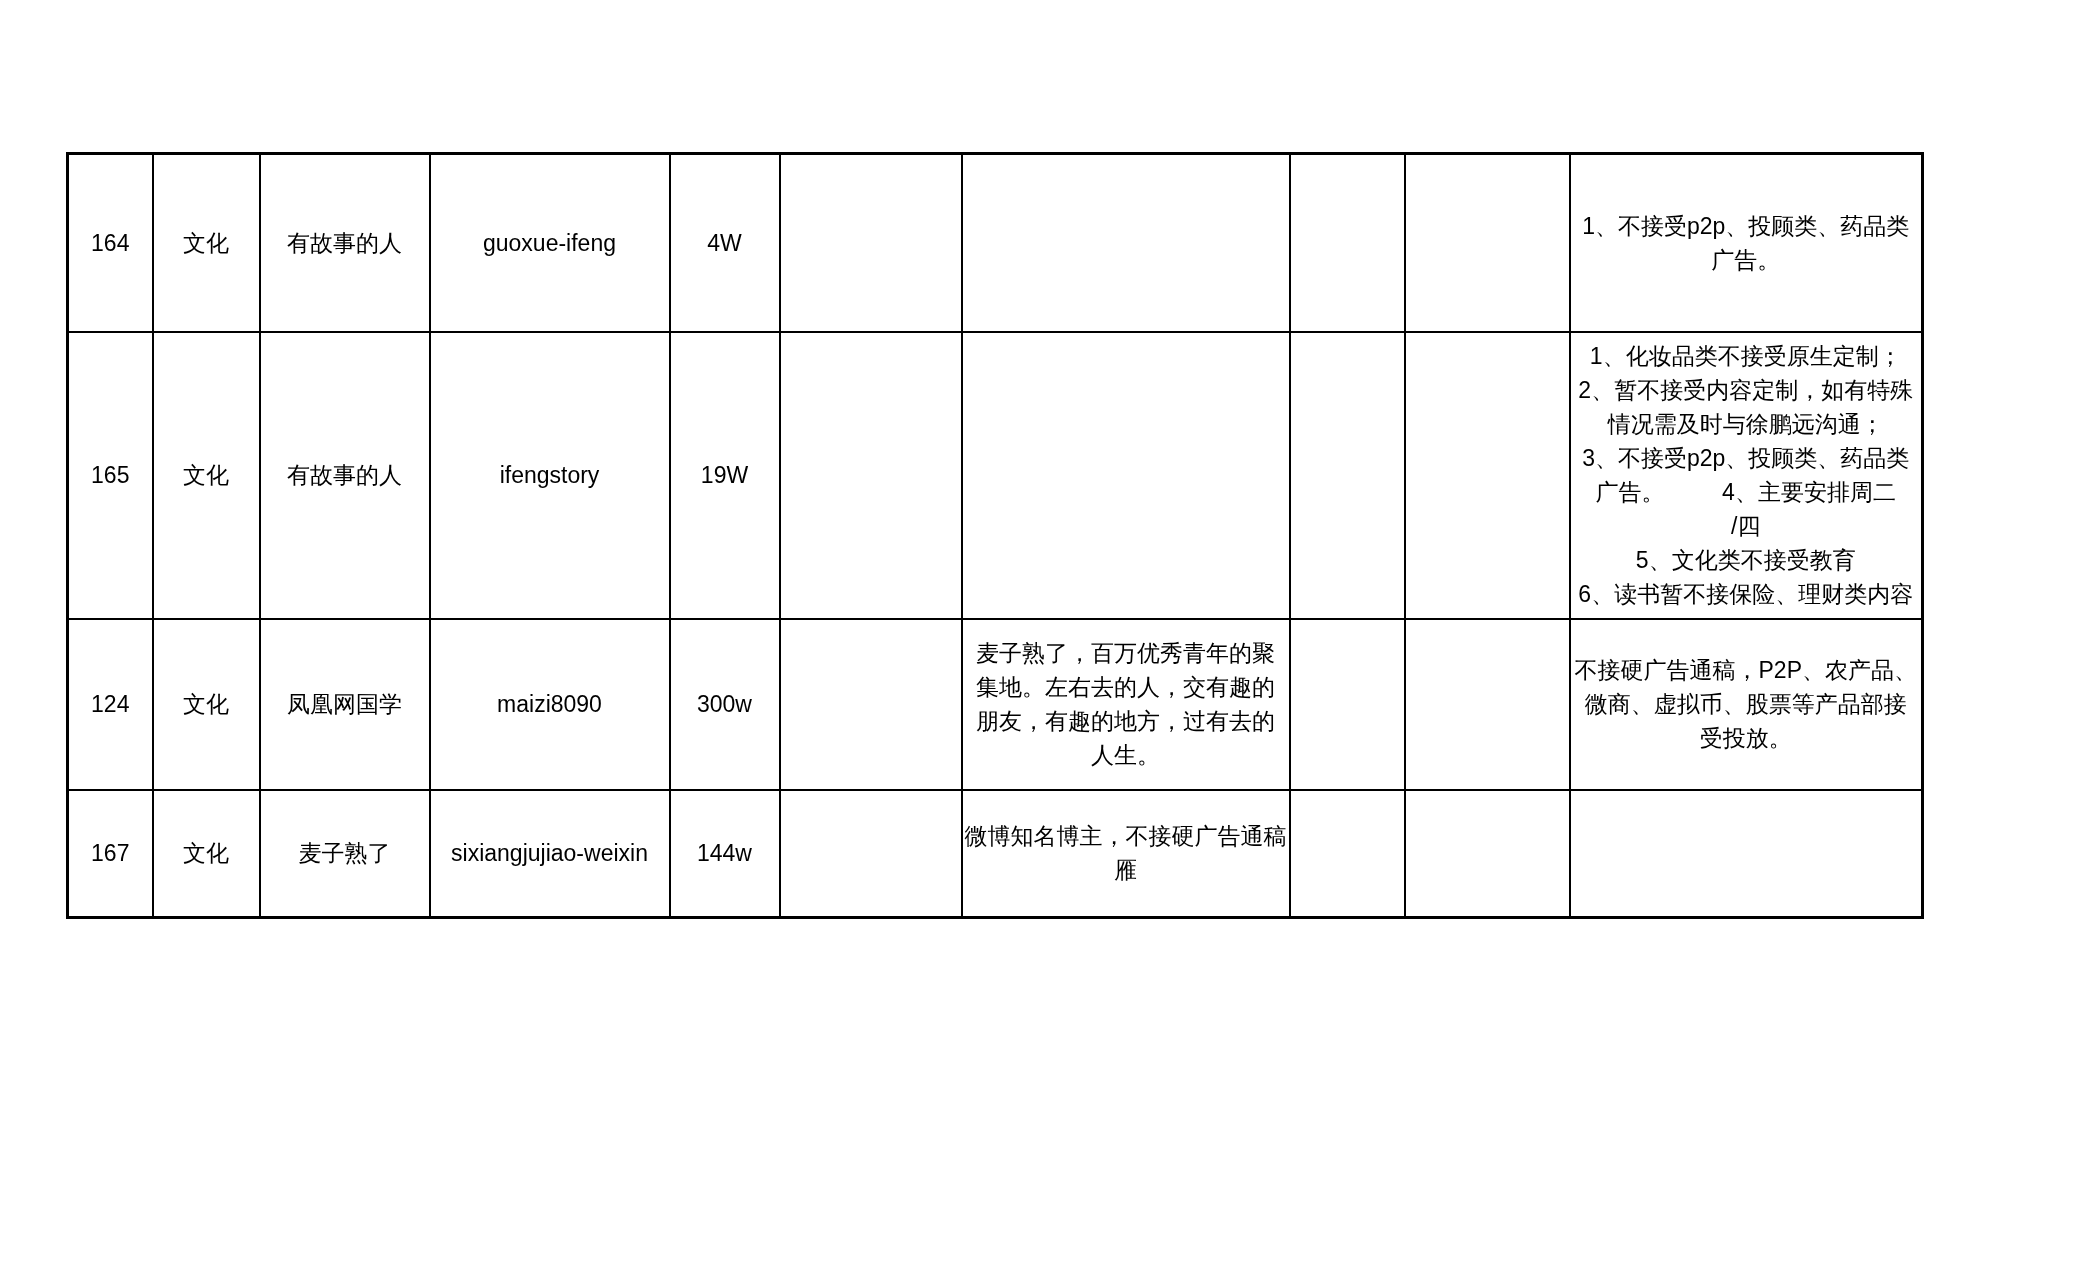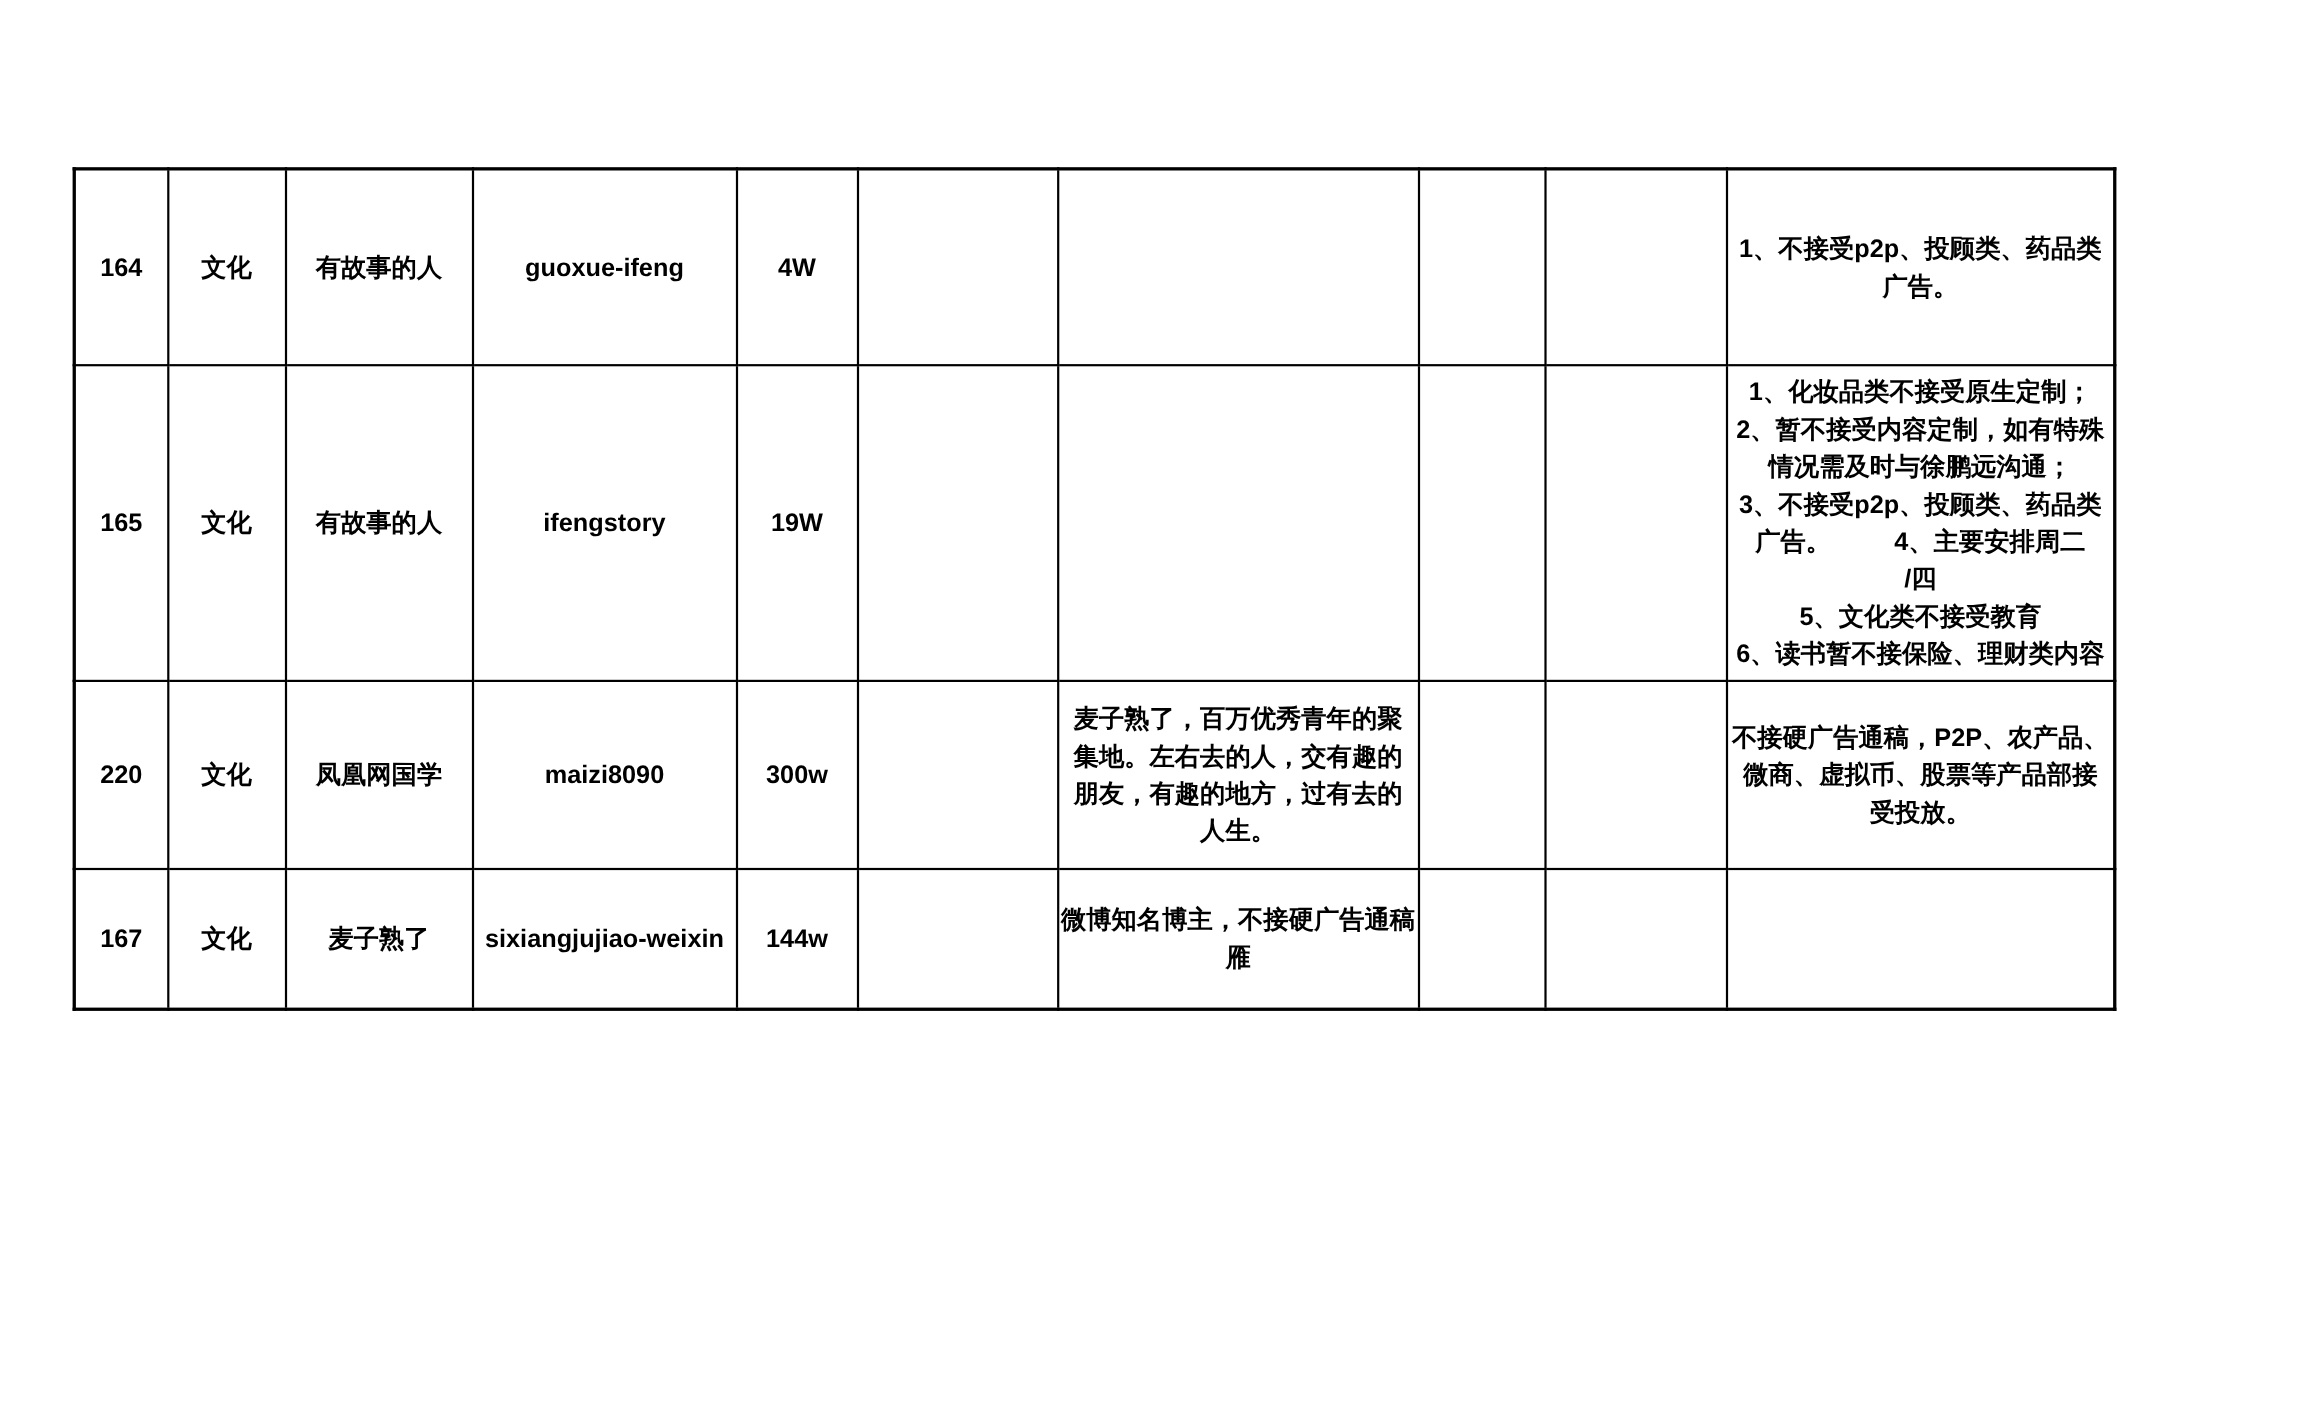--- a/index.html
+++ b/index.html
@@ -11,21 +11,20 @@
     position: relative;
     width: 2100px;
     height: 1275px;
     font-family: "Liberation Sans", "DejaVu Sans", sans-serif;
     color: #000000;
   }
   .sheet {
     position: absolute;
     left: 66px;
     top: 152px;
-    font-weight: bold;
   }
   table.grid {
     border-collapse: collapse;
     table-layout: fixed;
     border: 3px solid #000000;
   }
   table.grid td {
     border: 2px solid #000000;
     text-align: center;
     vertical-align: middle;
@@ -104,21 +103,21 @@
 2、暂不接受内容定制，如有特殊
 情况需及时与徐鹏远沟通；
 3、不接受p2p、投顾类、药品类
 广告。         4、主要安排周二
 /四
 5、文化类不接受教育
 6、读书暂不接保险、理财类内容</td>
     </tr>
 
     <tr class="r3">
-      <td>220</td>
+      <td>124</td>
       <td>文化</td>
       <td>凤凰网国学</td>
       <td>maizi8090</td>
       <td>300w</td>
       <td></td>
       <td class="ml">麦子熟了，百万优秀青年的聚
 集地。左右去的人，交有趣的
 朋友，有趣的地方，过有去的
 人生。</td>
       <td></td>

